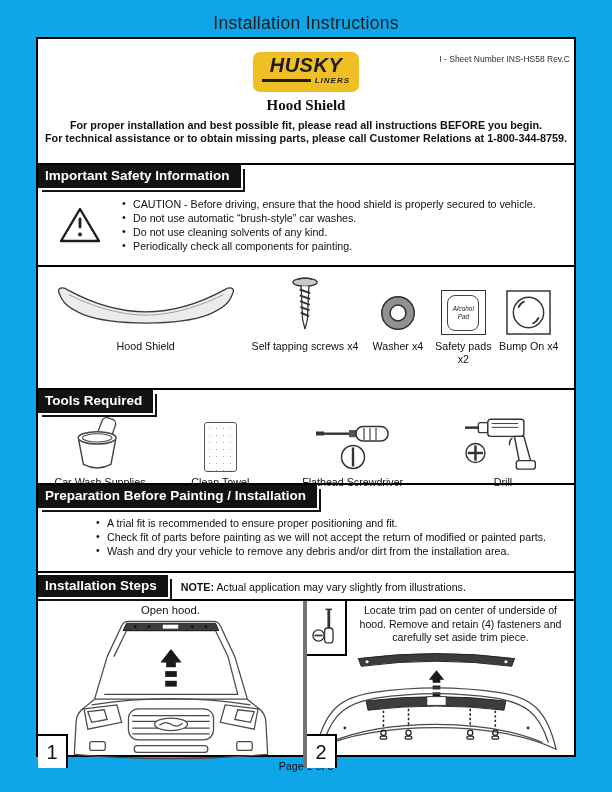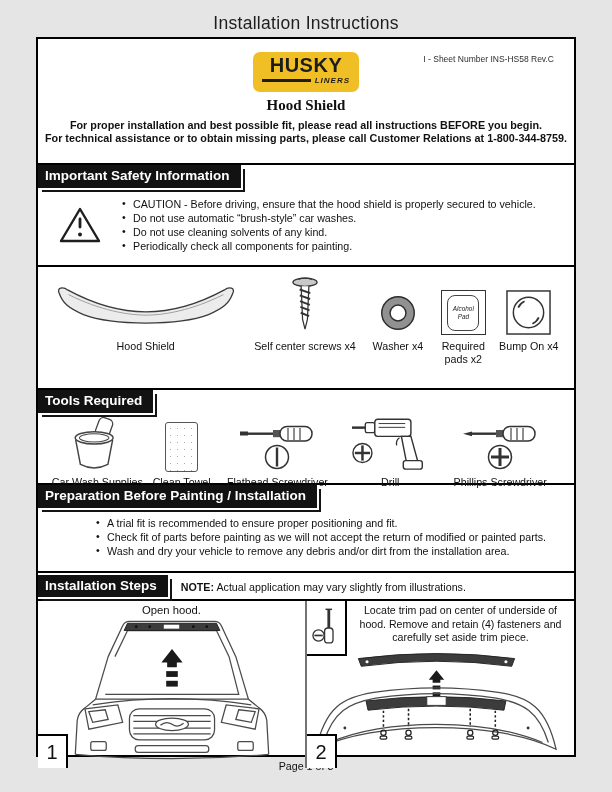--- a/index.html
+++ b/index.html
@@ -1,27 +1,27 @@
 <!DOCTYPE html>
 <html><head>
 <meta charset="utf-8">
 <style>
   * { margin:0; padding:0; box-sizing:border-box; }
   body { background:#fff; font-family:"Liberation Sans", sans-serif; color:#1a1a1a; }
-  .sheet { position:relative; width:612px; height:792px; background:#e5e5e5; overflow:hidden; }
+  .sheet { position:relative; width:612px; height:792px; background:#0ea5e9; overflow:hidden; }
 
   .doc-title { text-align:center; padding-top:13px; font-size:17.5px; font-weight:400; letter-spacing:.3px; color:#1d1d1d; }
 
   .main-box { position:absolute; left:36px; top:37px; width:540px; height:720px; border:2px solid #000; background:#fff; }
 
   
   .sec-head { position:relative; height:111px; }
-  .sheet-number { position:absolute; top:2px; right:20px; font-size:8.5px; color:#2e2e2e; }
+  .sheet-number { position:absolute; top:2px; right:4px; font-size:8.5px; color:#2e2e2e; }
   .logo { width:106px; height:40px; margin:13px auto 0; background:#F0BE25; border-radius:7px; padding:3px 9px 0; display:flex; flex-direction:column; }
-  .logo-husky { font-size:20px; font-weight:900; color:#1c1c1c; text-align:center; line-height:1; letter-spacing:.5px; transform:scaleY(1.05); }
+  .logo-husky { font-size:20px; font-weight:900; font-style:italic; color:#1c1c1c; text-align:center; line-height:1; letter-spacing:.5px; transform:scaleY(1.05); }
   .logo-liners-row { display:flex; align-items:center; margin-top:1px; }
   .logo-line { flex:1; height:2.6px; background:#1c1c1c; margin-right:4px; }
   .logo-liners { font-size:8px; font-weight:900; font-style:italic; color:#1c1c1c; letter-spacing:1px; }
   .product-title { text-align:center; margin-top:5px; font-family:"Liberation Serif", serif; font-weight:700; font-size:15px; color:#111; }
   .intro { margin-top:5px; text-align:center; font-size:10.8px; font-weight:700; line-height:1.25; color:#111; }
 
   .divider { height:2px; background:#000; }
 
   
   .bar { display:inline-block; background:#121212; color:#fff; font-size:13.5px; font-weight:700; padding:3px 11px 4px 7px; line-height:1.15; box-shadow:2px 2px 0 #fff, 4px 4px 0 #141414; position:relative; z-index:2; }
@@ -56,21 +56,21 @@
 
   
   .sec-prep { height:86px; }
   .sec-prep ul.bullets { margin:8px 0 0 58px; }
 
   
   .sec-install { height:195px; display:flex; flex-direction:column; }
   .install-head { height:26px; display:flex; align-items:center; gap:13px; }
   .panels { flex:1; display:flex; border-top:2px solid #000; }
   .panel { position:relative; }
-  .panel-1 { width:269px; border-right:2px solid #737373; }
+  .panel-1 { width:269px; border-right:4px solid #737373; }
   .panel-2 { flex:1; }
   .panel-caption { text-align:center; font-size:11.3px; color:#111; padding-top:3px; }
   .step-num { position:absolute; left:0; bottom:0; width:30px; height:34px; background:#fff; border-top:2px solid #000; border-right:2px solid #000; display:flex; align-items:center; justify-content:center; font-size:20px; color:#111; z-index:3; }
   .tool-box { position:absolute; top:0; left:0; width:40px; height:55px; background:#fff; border-right:2px solid #000; border-bottom:2px solid #000; display:flex; align-items:center; justify-content:center; z-index:3; }
   .step2-text { margin-left:44px; padding:3px 8px 0 4px; font-size:10.6px; line-height:1.28; text-align:center; color:#111; }
   .step2-art { text-align:center; margin-top:2px; }
 
   .footer { position:absolute; top:760px; width:100%; text-align:center; font-size:10.7px; color:#111; }
 
   svg { display:block; }
@@ -140,38 +140,38 @@
               <ellipse cx="20" cy="7.5" rx="12.5" ry="4.2" fill="#c9c9c9" stroke="#333" stroke-width="1.3"></ellipse>
               <path d="M13,4.5 Q20,2.2 27,4.5" fill="none" stroke="#333" stroke-width="1.3"></path>
               <path d="M16,11.5 L17.5,46 L20,56 L22.5,46 L24,11.5" fill="#fff" stroke="#333" stroke-width="1.3"></path>
               <path d="M14.5,15 L25.5,18.8" stroke="#333" stroke-width="2"></path>
               <path d="M14.6,21 L25.3,24.8" stroke="#333" stroke-width="2"></path>
               <path d="M14.9,27 L25,30.8" stroke="#333" stroke-width="2"></path>
               <path d="M15.2,33 L24.7,36.6" stroke="#333" stroke-width="2"></path>
               <path d="M15.6,39 L24.3,42.4" stroke="#333" stroke-width="2"></path>
             </svg>
           </div>
-          <div class="lbl">Self center screws x4</div>
+          <div class="lbl">Self tapping screws x4</div>
         </div>
         <div class="item" style="width:72px">
           <div class="icon-box">
             <svg width="44" height="44" viewBox="0 0 46 46">
               <circle cx="23" cy="23" r="17" fill="#919191" stroke="#2c2c2c" stroke-width="1.5"></circle>
               <circle cx="23" cy="23" r="8.3" fill="#fff" stroke="#2c2c2c" stroke-width="1.5"></circle>
             </svg>
           </div>
           <div class="lbl">Washer x4</div>
         </div>
         <div class="item" style="width:62px">
           <div class="icon-box">
             <div class="alc-pad">
                 <div class="alc-inner">Alcohol Pad</div>
               </div>
           </div>
-          <div class="lbl">Required pads x2</div>
+          <div class="lbl">Safety pads x2</div>
         </div>
         <div class="item" style="width:72px">
           <div class="icon-box">
             <svg width="45" height="45" viewBox="0 0 46 46">
               <rect x="1" y="1" width="44" height="44" fill="#fff" stroke="#333" stroke-width="1.5"></rect>
               <circle cx="23" cy="23" r="15.5" fill="#fff" stroke="#333" stroke-width="1.5"></circle>
               <path d="M12.5,18 A12.5,12.5 0 0 1 19,11.5" fill="none" stroke="#333" stroke-width="1.8"></path>
               <path d="M33.5,28 A12.5,12.5 0 0 1 27,34.5" fill="none" stroke="#333" stroke-width="1.8"></path>
             </svg>
           </div>
@@ -228,37 +228,20 @@
               <line x1="30" y1="13" x2="58" y2="13" stroke="#333" stroke-width="1"></line>
               <path d="M54,22.5 L64,22.5 L71,48 L59,48 Z" fill="#fff" stroke="#333" stroke-width="1.5"></path>
               <path d="M52,24 q-4,2.5 -3,8" fill="none" stroke="#333" stroke-width="1.4"></path>
               <rect x="56" y="48" width="20" height="9" rx="2.5" fill="#fff" stroke="#333" stroke-width="1.5"></rect>
               <circle cx="13" cy="40" r="10" fill="#fff" stroke="#333" stroke-width="1.5"></circle>
               <line x1="13" y1="32" x2="13" y2="48" stroke="#333" stroke-width="2.6"></line>
               <line x1="5" y1="40" x2="21" y2="40" stroke="#333" stroke-width="2.6"></line>
             </svg>
           </div>
           <div class="lbl">Drill</div>
-        </div>
-        <div class="tool" style="width:122px">
-          <div class="icon-box">
-            <svg width="80" height="54" viewBox="0 0 80 54">
-              <path d="M3,15.7 L12,13.5 L12,18.2 Z" fill="#333"></path>
-              <rect x="11" y="14.5" width="25" height="2.4" fill="#333"></rect>
-              <rect x="36" y="12" width="7" height="7.2" fill="#555"></rect>
-              <rect x="43" y="8.5" width="32" height="14.5" rx="7" fill="#fff" stroke="#333" stroke-width="1.5"></rect>
-              <line x1="51" y1="10" x2="51" y2="22" stroke="#333" stroke-width="1.1"></line>
-              <line x1="57" y1="10" x2="57" y2="22" stroke="#333" stroke-width="1.1"></line>
-              <line x1="63" y1="10" x2="63" y2="22" stroke="#333" stroke-width="1.1"></line>
-              <circle cx="40" cy="39" r="11.5" fill="#fff" stroke="#333" stroke-width="1.5"></circle>
-              <line x1="40" y1="30" x2="40" y2="48" stroke="#333" stroke-width="3"></line>
-              <line x1="31" y1="39" x2="49" y2="39" stroke="#333" stroke-width="3"></line>
-            </svg>
-          </div>
-          <div class="lbl">Phillips Screwdriver</div>
         </div>
       </div>
     </div>
 
     <div class="divider"></div>
 
     <div class="sec-prep">
       <div class="bar">Preparation Before Painting / Installation</div>
       <ul class="bullets">
         <li>A trial fit is recommended to ensure proper positioning and fit.</li>

